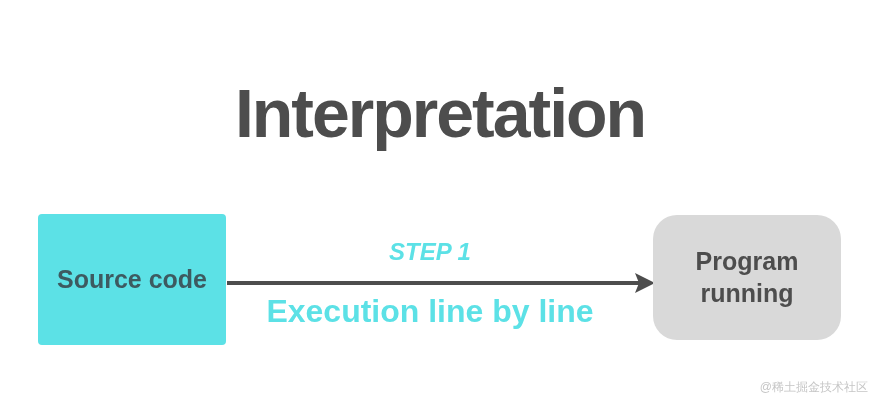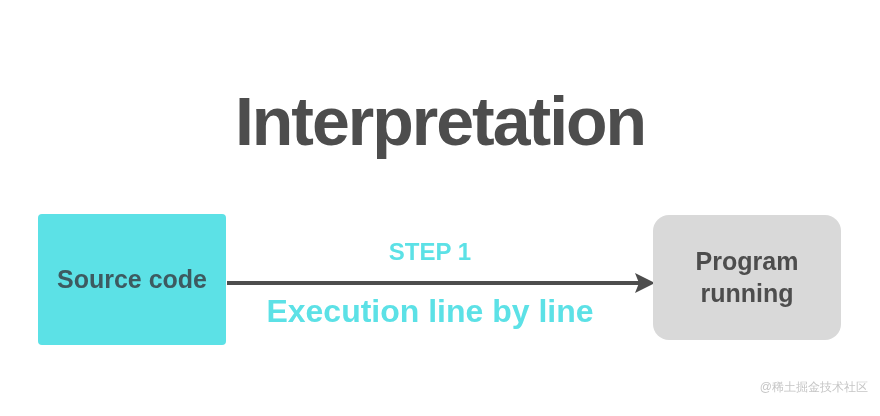--- a/index.html
+++ b/index.html
@@ -20,21 +20,21 @@
     width:880px;
     height:416px;
     background:var(--bg);
     overflow:hidden;
     margin:0 auto;
   }
   .title{
     position:absolute;
     left:0; right:0;
     top:74px;
-    margin:8px;
+    margin:0;
     text-align:center;
     font-size:68px;
     font-weight:800;
     letter-spacing:-2px;
     color:var(--dark-gray);
   }
   .box{
     position:absolute;
     display:flex;
     align-items:center;
@@ -47,41 +47,42 @@
     left:38px; top:214px;
     width:188px; height:131px;
     background:var(--teal);
     border-radius:4px;
     color:var(--teal-text);
   }
   .box-target{
     left:653px; top:215px;
     width:188px; height:125px;
     background:var(--light-gray-box);
-    border-radius:16px;
+    border-radius:24px;
     color:var(--dark-gray);
     line-height:1.25;
     padding:0 18px;
     box-sizing:border-box;
   }
   .arrow-svg{
     position:absolute;
     left:225px; top:268px;
     width:430px; height:30px;
   }
   .arrow-line{stroke:var(--dark-gray);stroke-width:4;}
   .arrow-head{fill:var(--dark-gray);}
   .step-label{
     position:absolute;
     left:228px; top:238px;
     width:404px;
     text-align:center;
     font-size:24px;
     font-weight:700;
     color:var(--teal);
+    font-style:italic;
   }
   .exec-label{
     position:absolute;
     left:228px; top:293px;
     width:404px;
     text-align:center;
     font-size:32px;
     font-weight:700;
     color:var(--teal);
   }

